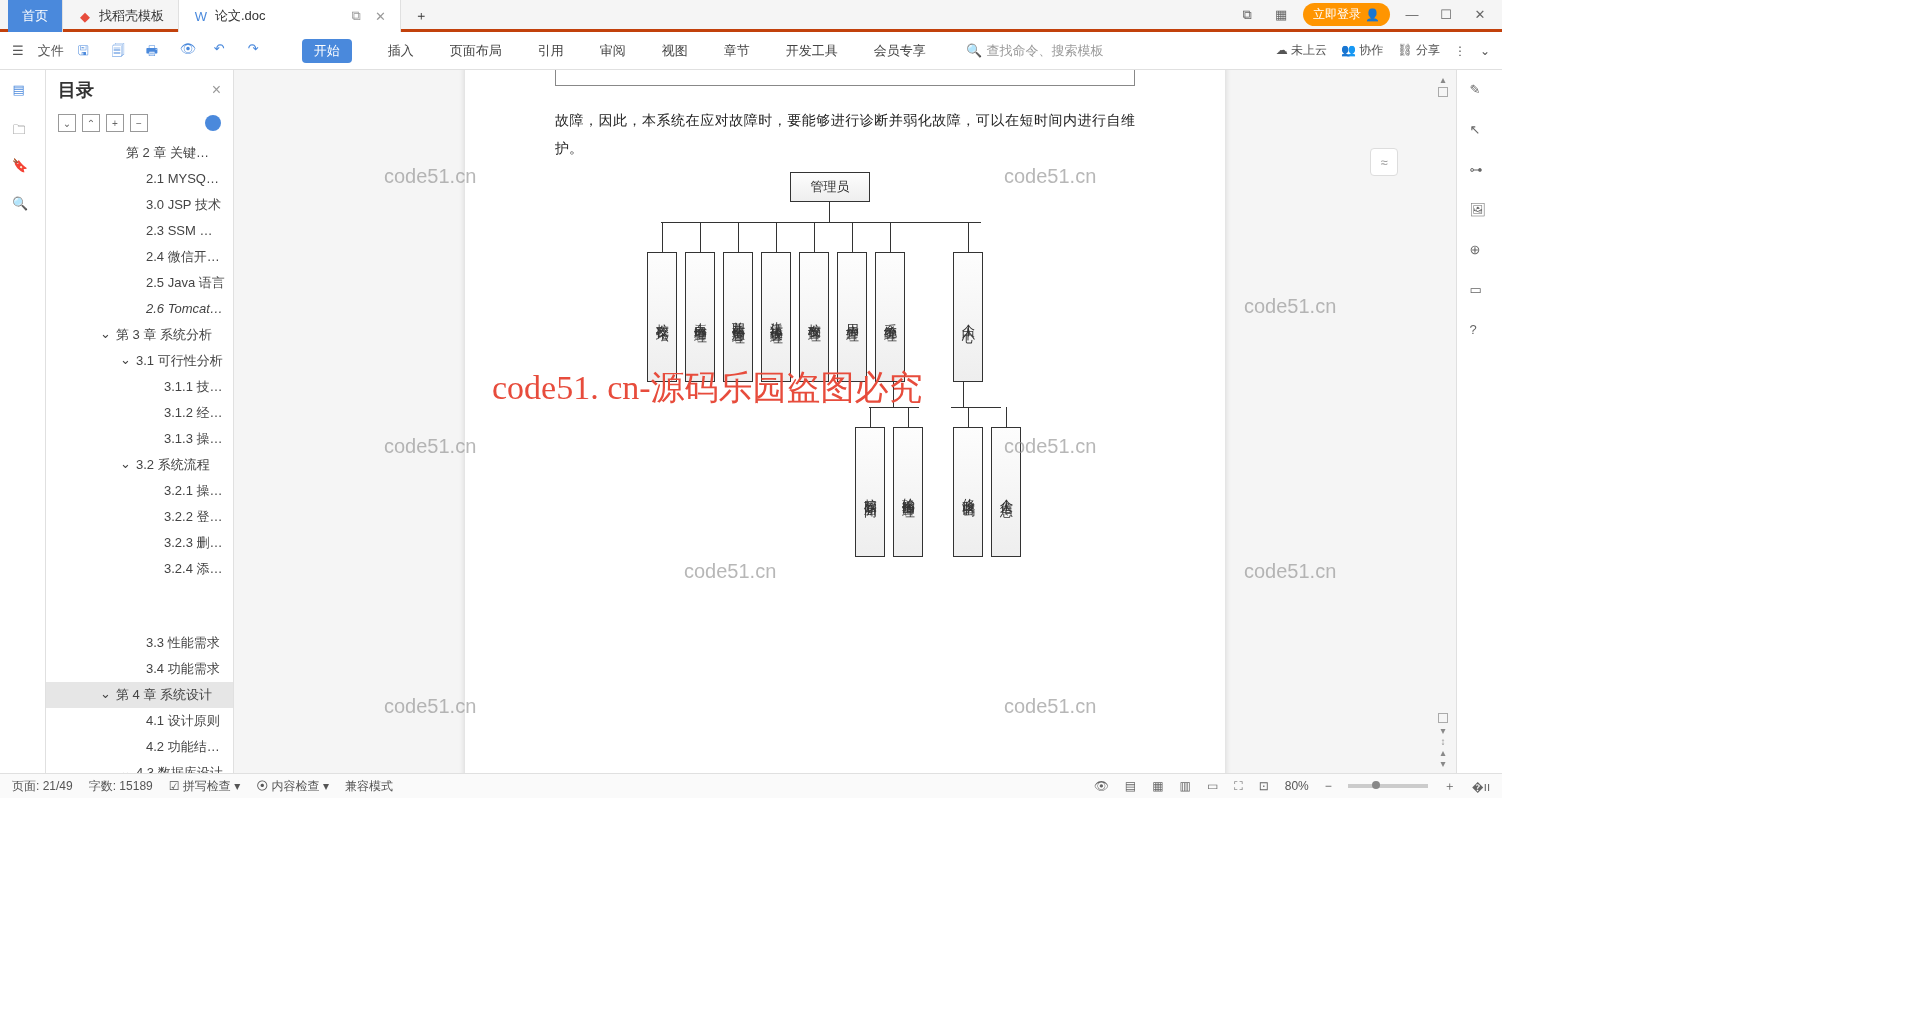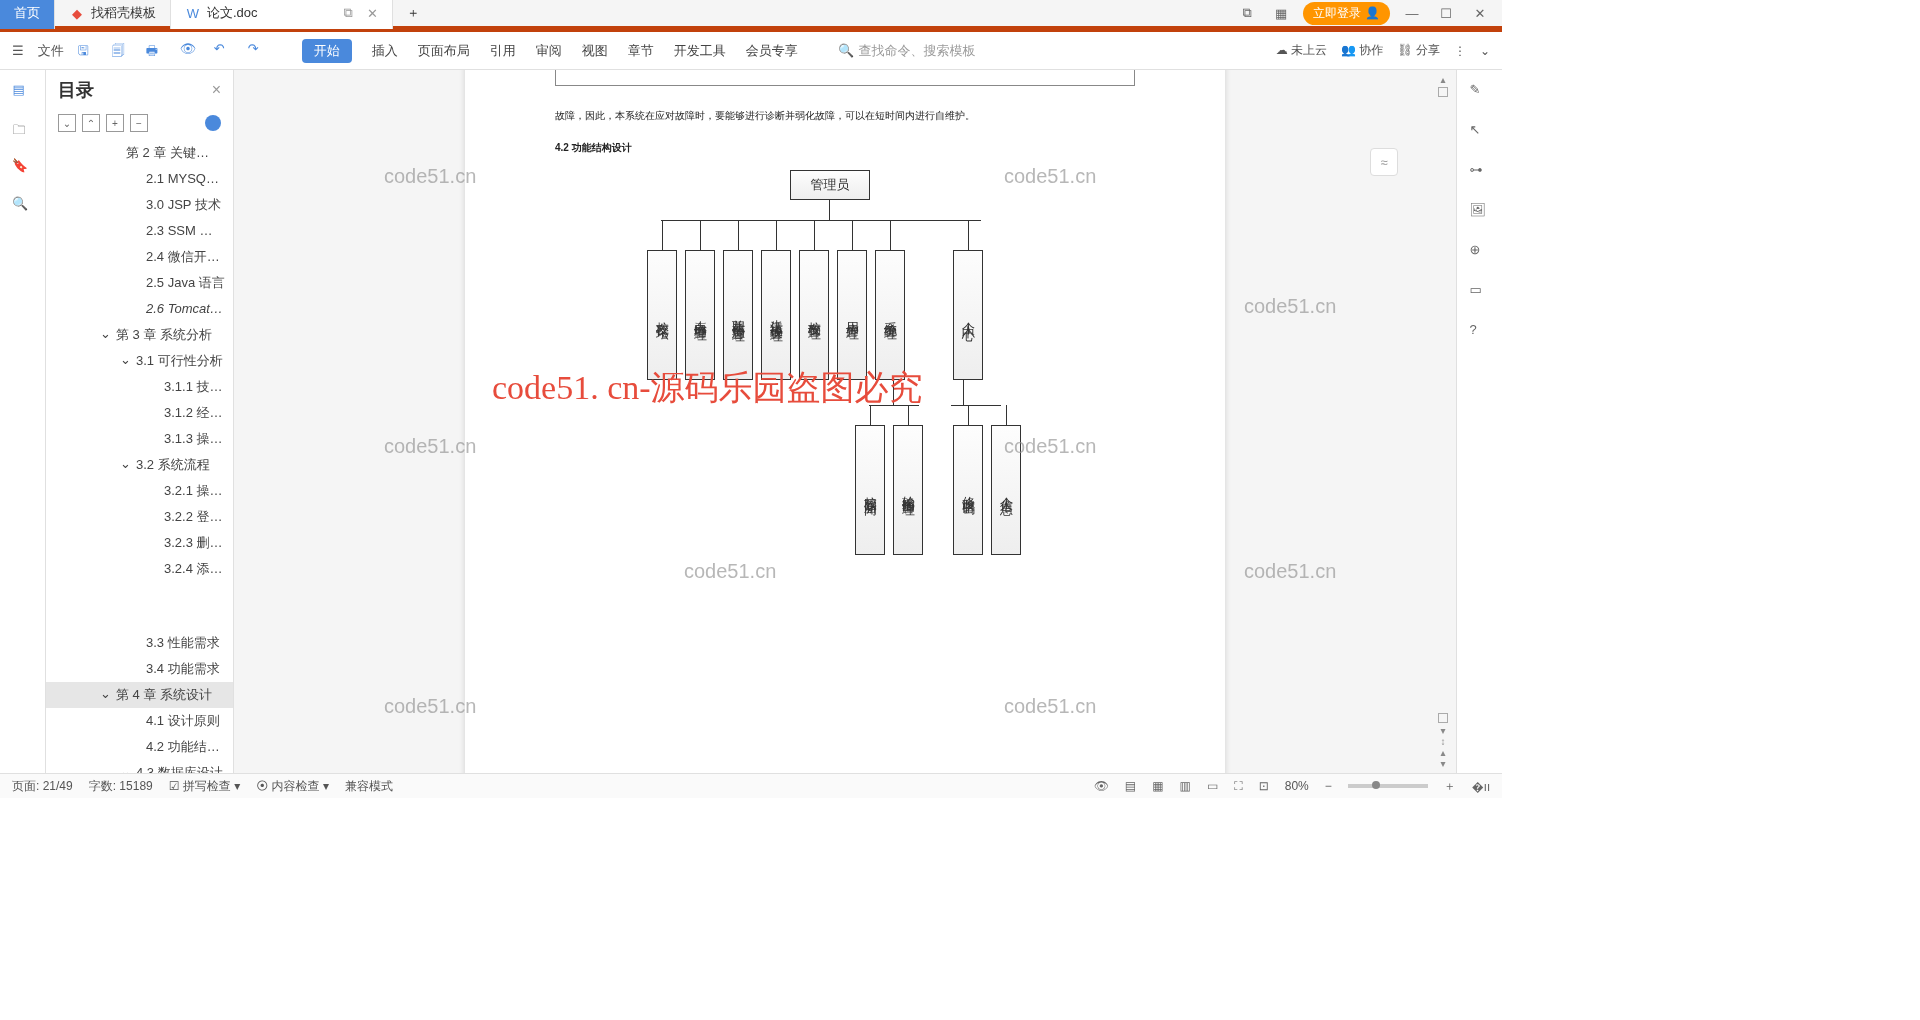--- a/index.html
+++ b/index.html
@@ -1,50 +1,50 @@
 <!DOCTYPE html>
 <html><head>
 <meta charset="utf-8">
 <style>
 * { margin: 0; padding: 0; box-sizing: border-box; font-family: "Microsoft YaHei", sans-serif; }
 body { width: 1502px; height: 798px; background: #fff; overflow: hidden; font-size: 13px; color: #333; }
-.titlebar { height: 32px; background: #f5f5f5; display: flex; align-items: center; border-bottom: 6px solid #c2410c; }
+.titlebar { height: 32px; background: #f5f5f5; display: flex; border-bottom: 3px solid #c2410c; padding-left: 8px; }
 .tab { height: 32px; padding: 0 14px; display: flex; align-items: center; gap: 6px; border-right: 1px solid #e0e0e0; cursor: pointer; }
 .tab.home { background: #4a89dc; color: #fff; }
 .tab.active { background: #fff; }
 .tab .tabicon { width: 16px; height: 16px; display: inline-flex; align-items: center; justify-content: center; }
 .tab .red { color: #e74c3c; }
 .tab .blue { color: #4a89dc; }
 .tab .close { margin-left: 8px; color: #999; }
 .titlebar-right { margin-left: auto; display: flex; align-items: center; gap: 10px; padding-right: 10px; }
 .login-btn { background: #ff9500; color: #fff; padding: 3px 10px; border-radius: 12px; display: flex; align-items: center; gap: 4px; font-size: 12px; }
 .win-btn { width: 24px; text-align: center; color: #666; cursor: pointer; }
 .toolbar { height: 38px; display: flex; align-items: center; padding: 0 12px; gap: 14px; border-bottom: 1px solid #e0e0e0; }
 .menu-btn { cursor: pointer; color: #555; }
 .qat-icon { width: 20px; height: 20px; color: #4a89dc; cursor: pointer; }
-.ribbon { display: flex; align-items: center; gap: 20px; margin-left: 20px; }
+.ribbon { display: flex; align-items: center; gap: 36px; margin-left: 20px; }
 .ribbon-item { cursor: pointer; color: #444; }
 .ribbon-item.active { background: #4a89dc; color: #fff; padding: 3px 12px; border-radius: 4px; }
 .search-box { margin-left: 20px; color: #999; border: 1px solid transparent; padding: 2px 6px; }
 .toolbar-right { margin-left: auto; display: flex; align-items: center; gap: 14px; color: #555; font-size: 12px; }
 .main { display: flex; height: calc(100% - 95px); }
 .left-rail { width: 46px; border-right: 1px solid #e0e0e0; display: flex; flex-direction: column; align-items: center; gap: 18px; padding-top: 12px; }
 .rail-icon { width: 20px; height: 20px; color: #666; cursor: pointer; }
 .rail-icon.active { color: #4a89dc; }
 .sidebar { width: 188px; border-right: 1px solid #e0e0e0; display: flex; flex-direction: column; }
 .sidebar-head { padding: 8px 12px; display: flex; align-items: center; justify-content: space-between; }
 .sidebar-title { font-size: 18px; font-weight: bold; }
 .sidebar-tools { padding: 4px 12px; display: flex; gap: 6px; align-items: center; }
 .tool-box { width: 18px; height: 18px; border: 1px solid #999; display: flex; align-items: center; justify-content: center; font-size: 10px; color: #666; cursor: pointer; }
 .outline { flex: 1; overflow-y: auto; padding: 4px 0; }
 .outline-item { padding: 4px 8px 4px 0; cursor: pointer; white-space: nowrap; overflow: hidden; text-overflow: ellipsis; color: #444; font-size: 13px; }
 .outline-item.sel { background: #e6e6e6; }
 .canvas { flex: 1; background: #f5f5f5; position: relative; overflow: hidden; }
 .page { position: absolute; left: 50%; transform: translateX(-50%); top: -30px; width: 760px; background: #fff; box-shadow: 0 0 6px rgba(0,0,0,0.15); padding: 60px 90px; height: 900px; }
-.page p { line-height: 2; font-size: 10px; color: #222; text-align: justify; }
+.page p { line-height: 2; font-size: 14px; color: #222; text-align: justify; }
 .heading { font-weight: bold; font-size: 15px; margin: 12px 0; }
 .diagram { position: relative; height: 400px; margin-top: 10px; }
 .dnode { position: absolute; border: 1px solid #333; background: linear-gradient(#fdfdfd,#eee); display: flex; align-items: center; justify-content: center; text-align: center; font-size: 13px; }
 .dnode.top { width: 80px; height: 30px; left: 235px; top: 0; }
 .dnode.mid { width: 30px; height: 130px; top: 80px; writing-mode: vertical-rl; letter-spacing: 2px; padding: 6px 0; }
 .dnode.bot { width: 30px; height: 130px; top: 255px; writing-mode: vertical-rl; letter-spacing: 2px; padding: 6px 0; }
 .dline { position: absolute; background: #333; }
 .watermark { position: absolute; color: #999; font-size: 20px; font-family: Arial; opacity: 0.7; pointer-events: none; }
 .bigwm { position: absolute; color: #e74c3c; font-size: 34px; font-weight: 500; pointer-events: none; font-family: "SimSun", serif; }
 .right-rail { width: 46px; border-left: 1px solid #e0e0e0; display: flex; flex-direction: column; align-items: center; gap: 20px; padding-top: 12px; }
@@ -161,21 +161,20 @@
         <div class="outline-item" style="padding-left: 100px; position: relative;"><span>4.2 功能结构设…</span></div>
         <div class="outline-item" style="padding-left: 90px; position: relative;"><span style="position: absolute; left: 74px;">⌄</span><span>4.3 数据库设计</span></div>
         <div class="outline-item" style="padding-left: 118px; position: relative;"><span>4.3.1 数据…</span></div>
       </div>
   </div>
 
   <div class="canvas">
     <div class="page">
       <div style="border:1px solid #888;border-top:none;height:26px;margin:-40px 0 20px 0;"></div>
       <p>故障，因此，本系统在应对故障时，要能够进行诊断并弱化故障，可以在短时间内进行自维护。</p>
-      <p class="heading">4.2  功能结构设计</p>
       <div class="diagram">
         <div class="dnode top">管理员</div>
         <div class="dline" style="left:274px;top:30px;width:1px;height:20px;"></div>
         <div class="dline" style="left:106px;top:50px;width:320px;height:1px;"></div>
         <div id="midrow">
             <div class="dnode mid" style="left: 92px;">校友论坛</div>
             <div class="dline" style="left: 107px; top: 50px; width: 1px; height: 30px;"></div>
             <div class="dnode mid" style="left: 130px;">表白墙管理</div>
             <div class="dline" style="left: 145px; top: 50px; width: 1px; height: 30px;"></div>
             <div class="dnode mid" style="left: 168px;">兼职信息管理</div>

